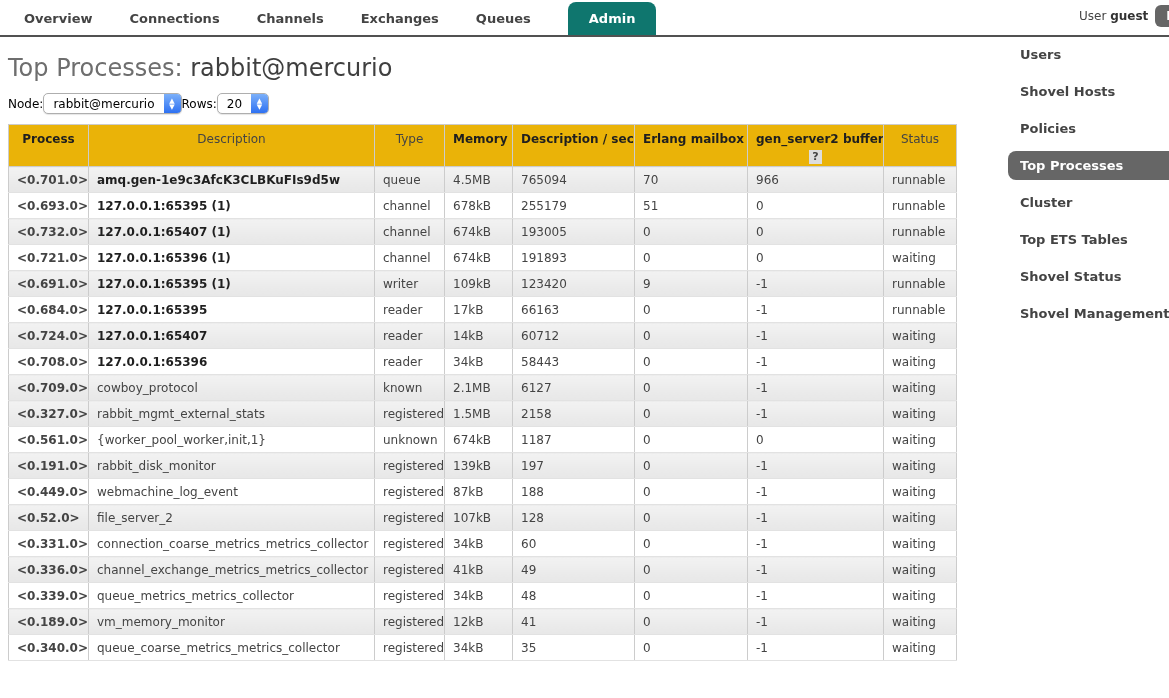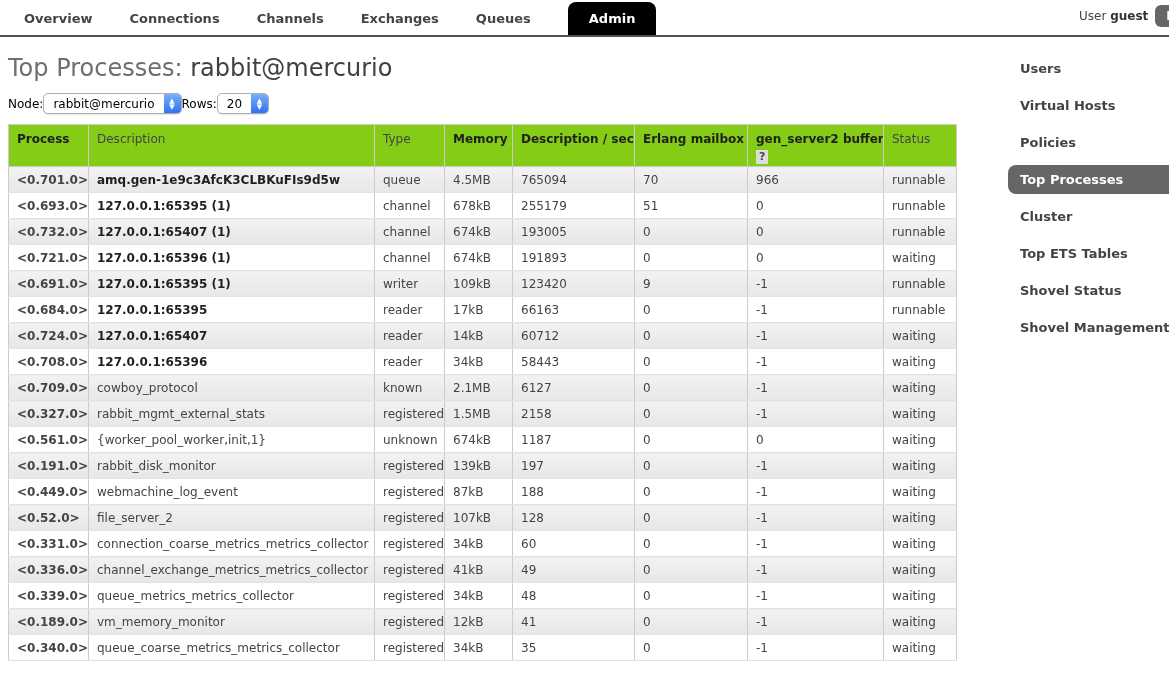--- a/index.html
+++ b/index.html
@@ -14,21 +14,21 @@
   .navbar {
     height:37px; border-bottom:2px solid #515151;
     display:flex; align-items:flex-end; padding-left:24px;
   }
   .tab {
     display:block; font-size:13px; font-weight:bold; color:#444;
     padding:9px 0; margin-right:37px; text-decoration:none; cursor:pointer;
     white-space:nowrap;
   }
   .tab.active {
-    background:#000000; color:#fff; border-radius:8px 8px 0 0;
+    background:#0f766e; color:#fff; border-radius:8px 8px 0 0;
     padding:9px 21px; margin-right:0;
   }
   .user-box {
     position:absolute; top:5px; left:1079px; white-space:nowrap;
     font-size:12px; color:#444; display:flex; align-items:center; gap:7px;
   }
   .user-name { font-weight:bold; color:#333; }
   .logout-btn {
     background:#666; color:#fff; font-weight:bold; font-size:12px;
     border:none; border-radius:6px; padding:4px 11px; cursor:pointer;
@@ -61,39 +61,40 @@
   table.proc-table {
     border-collapse:collapse; margin-top:10px; font-size:12px;
     border:1px solid #ccc; table-layout:fixed; width:948px;
   }
   .proc-table th, .proc-table td {
     border-left:1px solid #ccc; padding:0 8px; text-align:left;
     overflow:hidden; white-space:nowrap;
   }
   .proc-table th {
     height:42px; vertical-align:top; padding-top:7px;
-    font-weight:normal; color:#444; background:#84cc16;
+    font-weight:normal; color:#444; background:#eab308;
     border-bottom:1px solid #ccc;
+    text-align:center;
   }
   .proc-table th.b { font-weight:bold; color:#1f1f1f; }
   .proc-table td {
     height:26px; border-bottom:1px solid #e2e2e2; color:#444;
     background:#fff;
   }
   .proc-table tr.stripe td { background:linear-gradient(#f2f2f2,#e7e7e7); }
   .b { font-weight:bold; color:#1f1f1f; }
   .desc-link { font-weight:bold; color:#1f1f1f; cursor:pointer; }
   .help-wrap { margin-top:3px; }
   .help {
     display:inline-block; background:#ddd; color:#444;
     font-size:11px; line-height:14px; padding:0 3px; cursor:pointer;
   }
 
   
-  .sidebar { position:absolute; top:54px; left:1008px; width:161px; }
+  .sidebar { position:absolute; top:40px; left:1008px; width:161px; }
   .side-item {
     height:29px; line-height:29px; margin-bottom:8px;
     font-weight:bold; font-size:13px; color:#444; padding-left:12px;
     cursor:pointer; white-space:nowrap;
   }
   .side-item.active { background:#666; color:#fff; border-radius:8px 0 0 8px; }
 </style>
 </head>
 <body>
 
@@ -354,20 +355,20 @@
           <td>0</td>
           <td>-1</td>
           <td>waiting</td>
         </tr>
       </tbody>
   </table>
 </div>
 
 <aside class="sidebar">
     <div class="side-item">Users</div>
-    <div class="side-item">Virtual Hosts</div>
+    <div class="side-item">Shovel Hosts</div>
     <div class="side-item">Policies</div>
     <div class="side-item active">Top Processes</div>
     <div class="side-item">Cluster</div>
     <div class="side-item">Top ETS Tables</div>
     <div class="side-item">Shovel Status</div>
     <div class="side-item">Shovel Management</div>
   </aside>
 
 </body></html>

